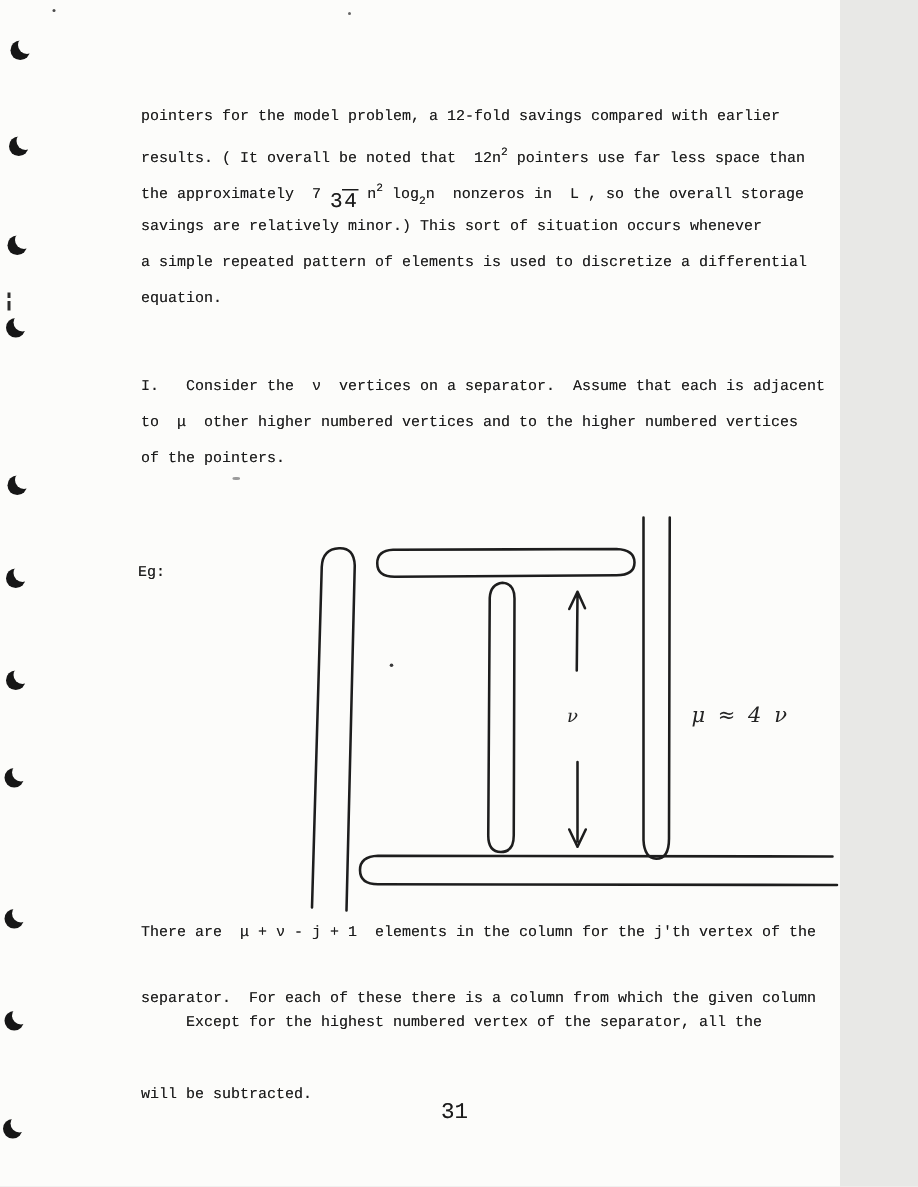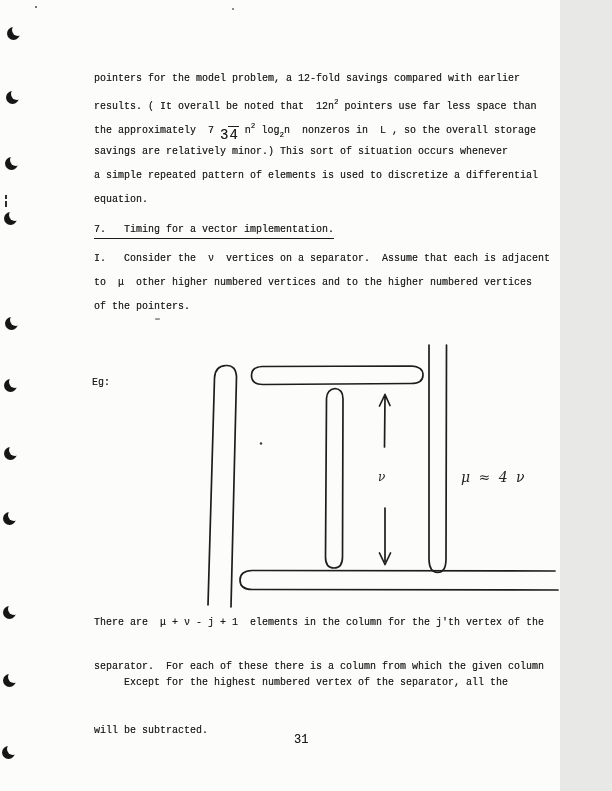--- a/index.html
+++ b/index.html
@@ -27,21 +27,21 @@
   .hole::before{content:'';position:absolute;inset:0;background:#161616;border-radius:50%;}
   .hole::after{content:'';position:absolute;left:5px;top:-3px;width:12px;height:12px;
                background:#fcfcfa;border-radius:50%;}
   .tickmark{position:absolute;left:5px;top:195px;width:2px;height:12px;
     background:repeating-linear-gradient(180deg,#2c2c2c 0 4px,transparent 4px 6px,#2c2c2c 6px 12px);}
   .scan-strip{position:absolute;left:607px;top:0;width:5px;height:56px;
     background:repeating-linear-gradient(180deg,#101010 0 6px,#5a5a5a 6px 8px,#141414 8px 13px,#7a7a7a 13px 15px);}
   .speck{position:absolute;border-radius:50%;background:#4a4a4a;}
   .diagram-svg{position:absolute;left:0;top:0;pointer-events:none;}
   .hand{position:absolute;font-family:"DejaVu Serif",serif;font-style:italic;color:#242424;}
-  .pageno{position:absolute;left:294px;top:733px;font-size:12px;
+  .pageno{position:absolute;left:294px;top:733px;font-size:15px;
     text-shadow:0 0 .4px rgba(20,20,20,.55);}
 </style>
 </head>
 <body>
 
 <div class="page">
 
   <div class="hole" style="left:7px;top:27px;"></div>
   <div class="hole" style="left:6px;top:91px;"></div>
   <div class="hole" style="left:5px;top:157px;"></div>
@@ -62,21 +62,20 @@
 
   <div>
     <div class="tl" style="top:72px">pointers for the model problem, a 12-fold savings compared with earlier</div>
     <div class="tl" style="top:96px"><span>results. ( It overall be noted that  12n</span><span class="sup">2</span><span> pointers use far less space than</span></div>
     <div class="tl" style="top:120px"><span>the approximately  7 </span><span class="frac"><span class="num">3</span><span class="den">4</span></span><span> n</span><span class="sup">2</span><span> log</span><span class="sub">2</span><span>n  nonzeros in  L , so the overall storage</span></div>
     <div class="tl" style="top:145px">savings are relatively minor.) This sort of situation occurs whenever</div>
     <div class="tl" style="top:169px">a simple repeated pattern of elements is used to discretize a differential</div>
     <div class="tl" style="top:193px">equation.</div>
   </div>
 
-  <div class="tl" style="top:223px"><span class="underline">7.   Timing for a vector implementation.</span></div>
 
   <div>
     <div class="tl" style="top:252px">I.   Consider the  ν  vertices on a separator.  Assume that each is adjacent</div>
     <div class="tl" style="top:276px">to  μ  other higher numbered vertices and to the higher numbered vertices</div>
     <div class="tl" style="top:300px">of the pointers.</div>
   </div>
 
   <div class="tl" style="top:376px;left:92px">Eg:</div>
 
   <svg class="diagram-svg" width="612" height="791" viewBox="0 0 612 791">

